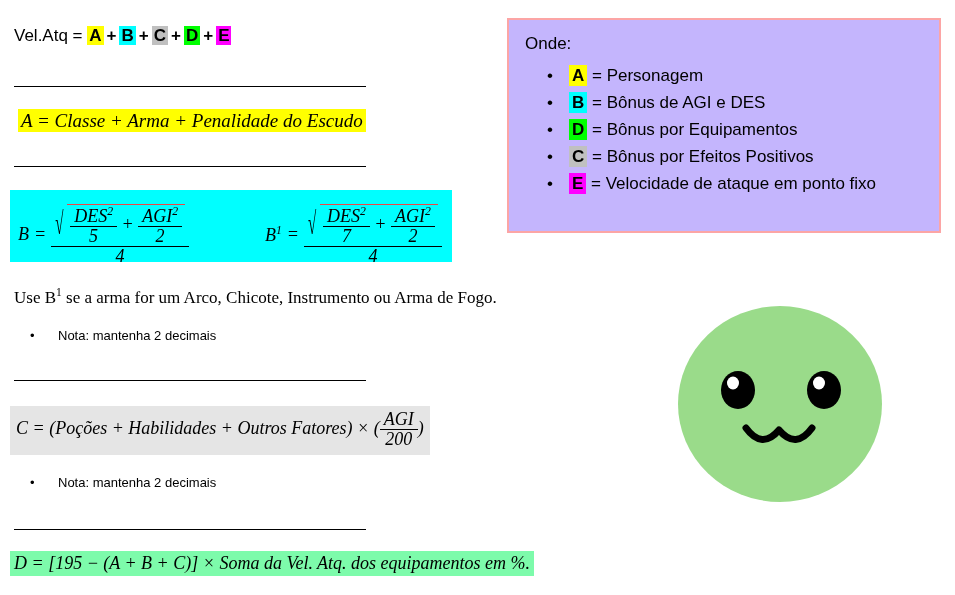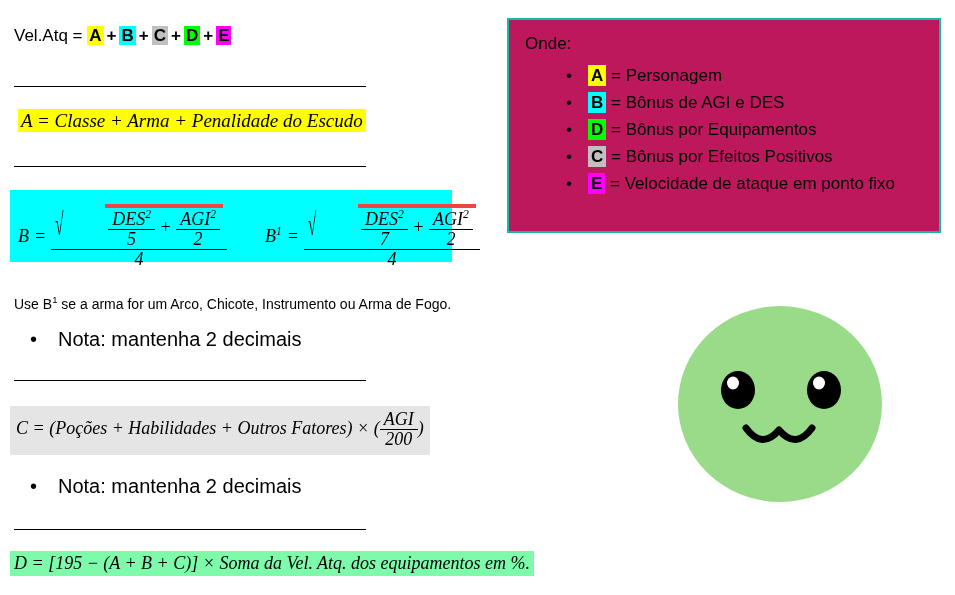--- a/index.html
+++ b/index.html
@@ -76,23 +76,22 @@
     content: "\221A";
     position: absolute;
     left: 0;
     top: 50%;
     transform: translateY(-50%) scaleY(2.1);
     font-size: 15px;
     font-style: normal;
   }
   .sqrt > .rad {
     display: inline-block;
-    border-top: 4px solid #ef4444;
+    border-top: 1px solid #ef4444;
     padding: 1px 3px 0 3px;
-    margin-left: 38px;
   }
 
   sup.exp { font-size: 0.65em; vertical-align: super; font-style: italic; }
 
   
   #eq-a {
     left: 18px;
     top: 110px;
     font-size: 19px;
   }
@@ -115,29 +114,28 @@
     white-space: nowrap;
     display: flex;
     align-items: center;
   }
   .bexpr .eqsign { margin: 0 5px; }
 
   
   #use-line {
     left: 14px;
     top: 286px;
-    font-family: Liberation Sans, sans-serif;
-    font-size: 14px;
-    margin-top: 8px;
+    font-family: Liberation Serif, serif;
+    font-size: 17px;
   }
   #use-line sup { font-size: 0.68em; }
 
   .bullet-note {
     font-family: "Liberation Sans", sans-serif;
-    font-size: 20px;
+    font-size: 13px;
     left: 58px;
   }
   .bullet-note::before {
     content: "\2022";
     position: absolute;
     left: -28px;
     top: 0;
   }
 
   
@@ -158,22 +156,22 @@
     font-size: 18px;
     font-style: italic;
   }
 
   
   #legend {
     left: 507px;
     top: 18px;
     width: 434px;
     height: 215px;
-    border: 2px solid #14b8a6;
-    background: #be185d;
+    border: 2px solid #fca5a5;
+    background: #c4b5fd;
     box-sizing: border-box;
   }
   #legend .title {
     position: absolute;
     left: 16px;
     top: 14px;
     font-family: "Liberation Sans", sans-serif;
     font-size: 17px;
   }
   #legend ul {
@@ -184,21 +182,20 @@
     padding: 0 0 0 22px;
     list-style: none;
   }
   #legend li {
     position: relative;
     font-family: "Liberation Sans", sans-serif;
     font-size: 17px;
     height: 27px;
     line-height: 27px;
     white-space: nowrap;
-    margin-left: 19px;
   }
   #legend li::before {
     content: "\2022";
     position: absolute;
     left: -22px;
     top: 0;
   }
   #legend li .key {
     font-weight: bold;
     padding: 1px 3px;

